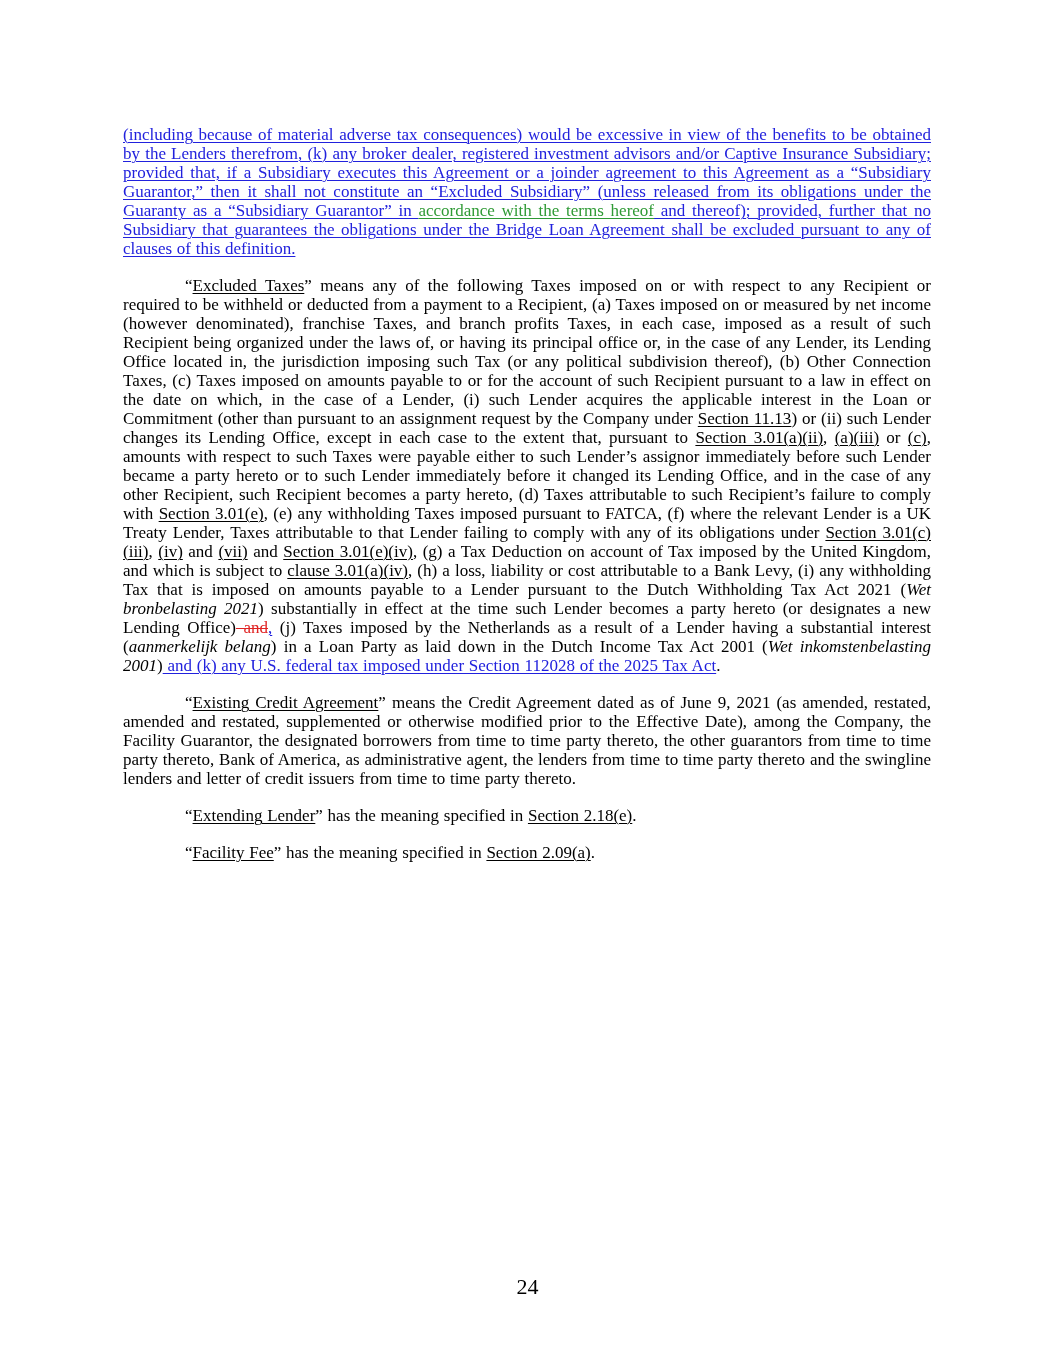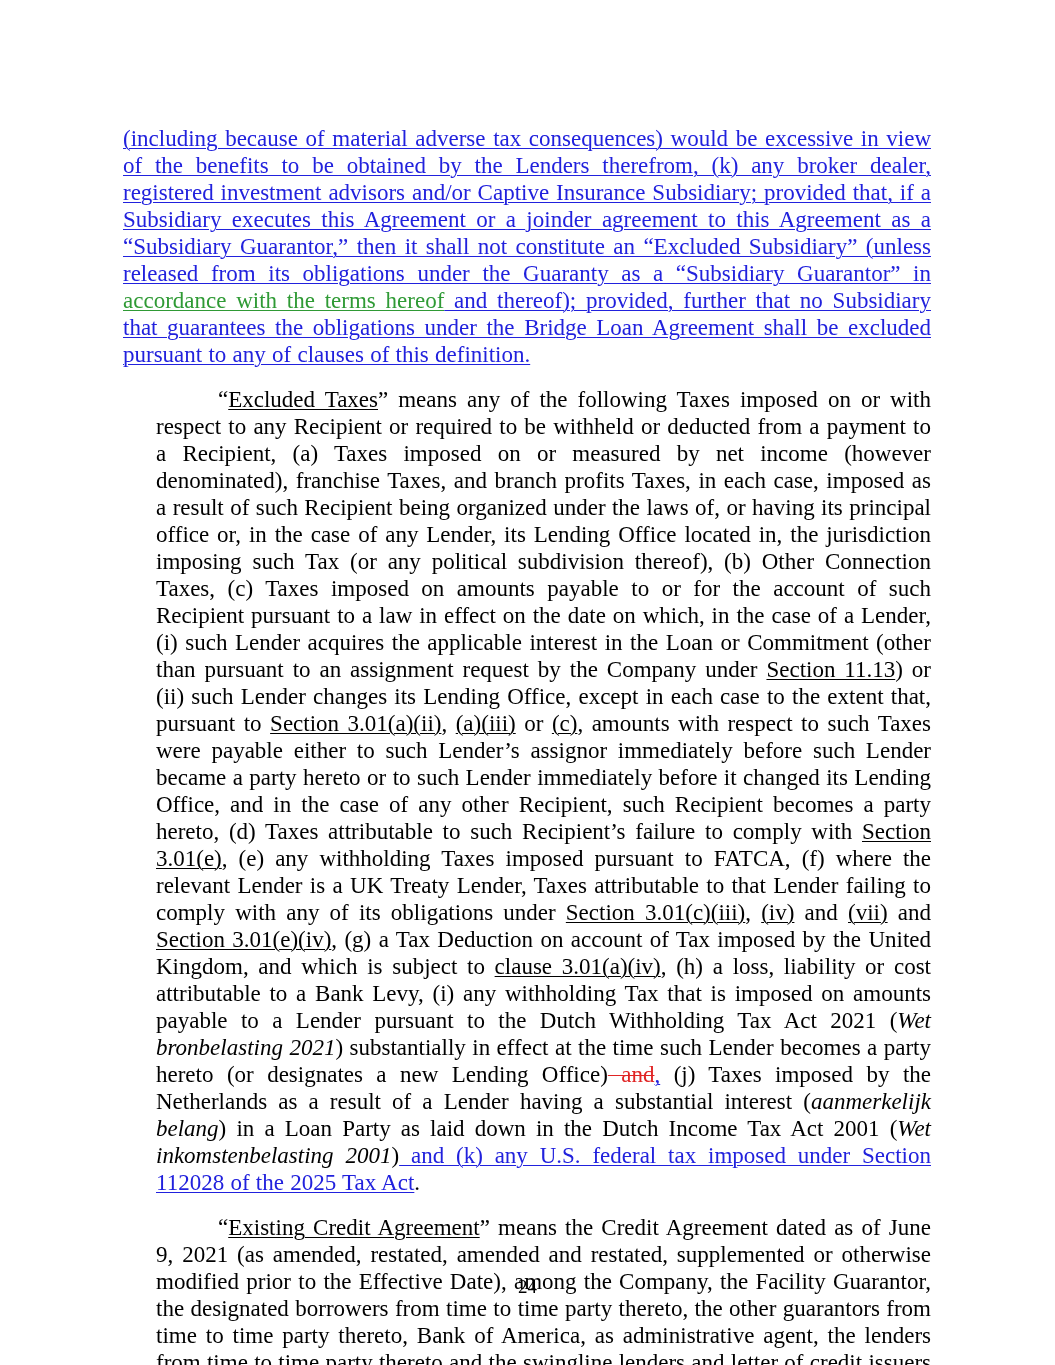--- a/index.html
+++ b/index.html
@@ -18,25 +18,25 @@
   }
   .text-body {
     position: absolute;
     left: 123px;
     top: 125px;
     width: 808px;
   }
   p.para {
     margin: 0 0 18px 0;
     text-align: justify;
-    font-size: 23px;
-    line-height: 27px;
+    font-size: 17px;
+    line-height: 19px;
     word-spacing: 0.5px;
   }
-  p.para.indent { text-indent: 62px; margin-left: 33px; }
+  p.para.indent { text-indent: 62px; }
   .seg-normal { }
   .seg-ins {
     color: var(--c-ins, #2121dd);
     text-decoration: underline;
     text-decoration-thickness: 1px;
     text-underline-offset: 2px;
   }
   .seg-ins-green {
     color: var(--c-ins-green, #2f9a35);
     text-decoration: underline;
@@ -53,28 +53,29 @@
     text-decoration-thickness: 1px;
     text-underline-offset: 2px;
   }
   .seg-italic { font-style: italic; }
   .page-number {
     position: absolute;
     top: 1276px;
     left: 0;
     width: 100%;
     text-align: center;
-    font-size: 19px;
+    font-size: 22px;
     line-height: 21.5px;
   }
 </style>
 </head>
 <body>
 
 <div class="page">
   <div class="text-body">
       <p class="para"><span class="seg-ins">(including because of material adverse tax consequences) would be excessive in view of the benefits to be obtained by the Lenders therefrom, (k) any broker dealer, registered investment advisors and/or Captive Insurance Subsidiary; provided that, if a Subsidiary executes this Agreement or a joinder agreement to this Agreement as a “Subsidiary Guarantor,” then it shall not constitute an “Excluded Subsidiary” (unless released from its obligations under the Guaranty as a “Subsidiary Guarantor” in </span><span class="seg-ins-green">accordance with the terms hereof</span><span class="seg-ins"> and thereof); provided, further that no Subsidiary that guarantees the obligations under the Bridge Loan Agreement shall be excluded pursuant to any of clauses of this definition.</span></p>
       <p class="para indent"><span class="seg-normal">“</span><span class="seg-link">Excluded Taxes</span><span class="seg-normal">” means any of the following Taxes imposed on or with respect to any Recipient or required to be withheld or deducted from a payment to a Recipient, (a) Taxes imposed on or measured by net income (however denominated), franchise Taxes, and branch profits Taxes, in each case, imposed as a result of such Recipient being organized under the laws of, or having its principal office or, in the case of any Lender, its Lending Office located in, the jurisdiction imposing such Tax (or any political subdivision thereof), (b) Other Connection Taxes, (c) Taxes imposed on amounts payable to or for the account of such Recipient pursuant to a law in effect on the date on which, in the case of a Lender, (i) such Lender acquires the applicable interest in the Loan or Commitment (other than pursuant to an assignment request by the Company under </span><span class="seg-link">Section 11.13</span><span class="seg-normal">) or (ii) such Lender changes its Lending Office, except in each case to the extent that, pursuant to </span><span class="seg-link">Section 3.01(a)(ii)</span><span class="seg-normal">, </span><span class="seg-link">(a)(iii)</span><span class="seg-normal"> or </span><span class="seg-link">(c)</span><span class="seg-normal">, amounts with respect to such Taxes were payable either to such Lender’s assignor immediately before such Lender became a party hereto or to such Lender immediately before it changed its Lending Office, and in the case of any other Recipient, such Recipient becomes a party hereto, (d) Taxes attributable to such Recipient’s failure to comply with </span><span class="seg-link">Section 3.01(e)</span><span class="seg-normal">, (e) any withholding Taxes imposed pursuant to FATCA, (f) where the relevant Lender is a UK Treaty Lender, Taxes attributable to that Lender failing to comply with any of its obligations under </span><span class="seg-link">Section 3.01(c)(iii)</span><span class="seg-normal">, </span><span class="seg-link">(iv)</span><span class="seg-normal"> and </span><span class="seg-link">(vii)</span><span class="seg-normal"> and </span><span class="seg-link">Section 3.01(e)(iv)</span><span class="seg-normal">, (g) a Tax Deduction on account of Tax imposed by the United Kingdom, and which is subject to </span><span class="seg-link">clause 3.01(a)(iv)</span><span class="seg-normal">, (h) a loss, liability or cost attributable to a Bank Levy, (i) any withholding Tax that is imposed on amounts payable to a Lender pursuant to the Dutch Withholding Tax Act 2021 (</span><span class="seg-italic">Wet bronbelasting 2021</span><span class="seg-normal">) substantially in effect at the time such Lender becomes a party hereto (or designates a new Lending Office)</span><span class="seg-del"> and</span><span class="seg-ins">,</span><span class="seg-normal"> (j) Taxes imposed by the Netherlands as a result of a Lender having a substantial interest (</span><span class="seg-italic">aanmerkelijk belang</span><span class="seg-normal">) in a Loan Party as laid down in the Dutch Income Tax Act 2001 (</span><span class="seg-italic">Wet inkomstenbelasting 2001</span><span class="seg-normal">)</span><span class="seg-ins"> and (k) any U.S. federal tax imposed under Section 112028 of the 2025 Tax Act</span><span class="seg-normal">.</span></p>
       <p class="para indent"><span class="seg-normal">“</span><span class="seg-link">Existing Credit Agreement</span><span class="seg-normal">” means the Credit Agreement dated as of June 9, 2021 (as amended, restated, amended and restated, supplemented or otherwise modified prior to the Effective Date), among the Company, the Facility Guarantor, the designated borrowers from time to time party thereto, the other guarantors from time to time party thereto, Bank of America, as administrative agent, the lenders from time to time party thereto and the swingline lenders and letter of credit issuers from time to time party thereto.</span></p>
+      <p class="para indent"><span class="seg-normal">“</span><span class="seg-link">Extending Lender</span><span class="seg-normal">” has the meaning specified in </span><span class="seg-link">Section 2.18(e)</span><span class="seg-normal">.</span></p>
       <p class="para indent"><span class="seg-normal">“</span><span class="seg-link">Facility Fee</span><span class="seg-normal">” has the meaning specified in </span><span class="seg-link">Section 2.09(a)</span><span class="seg-normal">.</span></p>
     </div>
   <div class="page-number">24</div>
 </div>
 
 </body></html>

